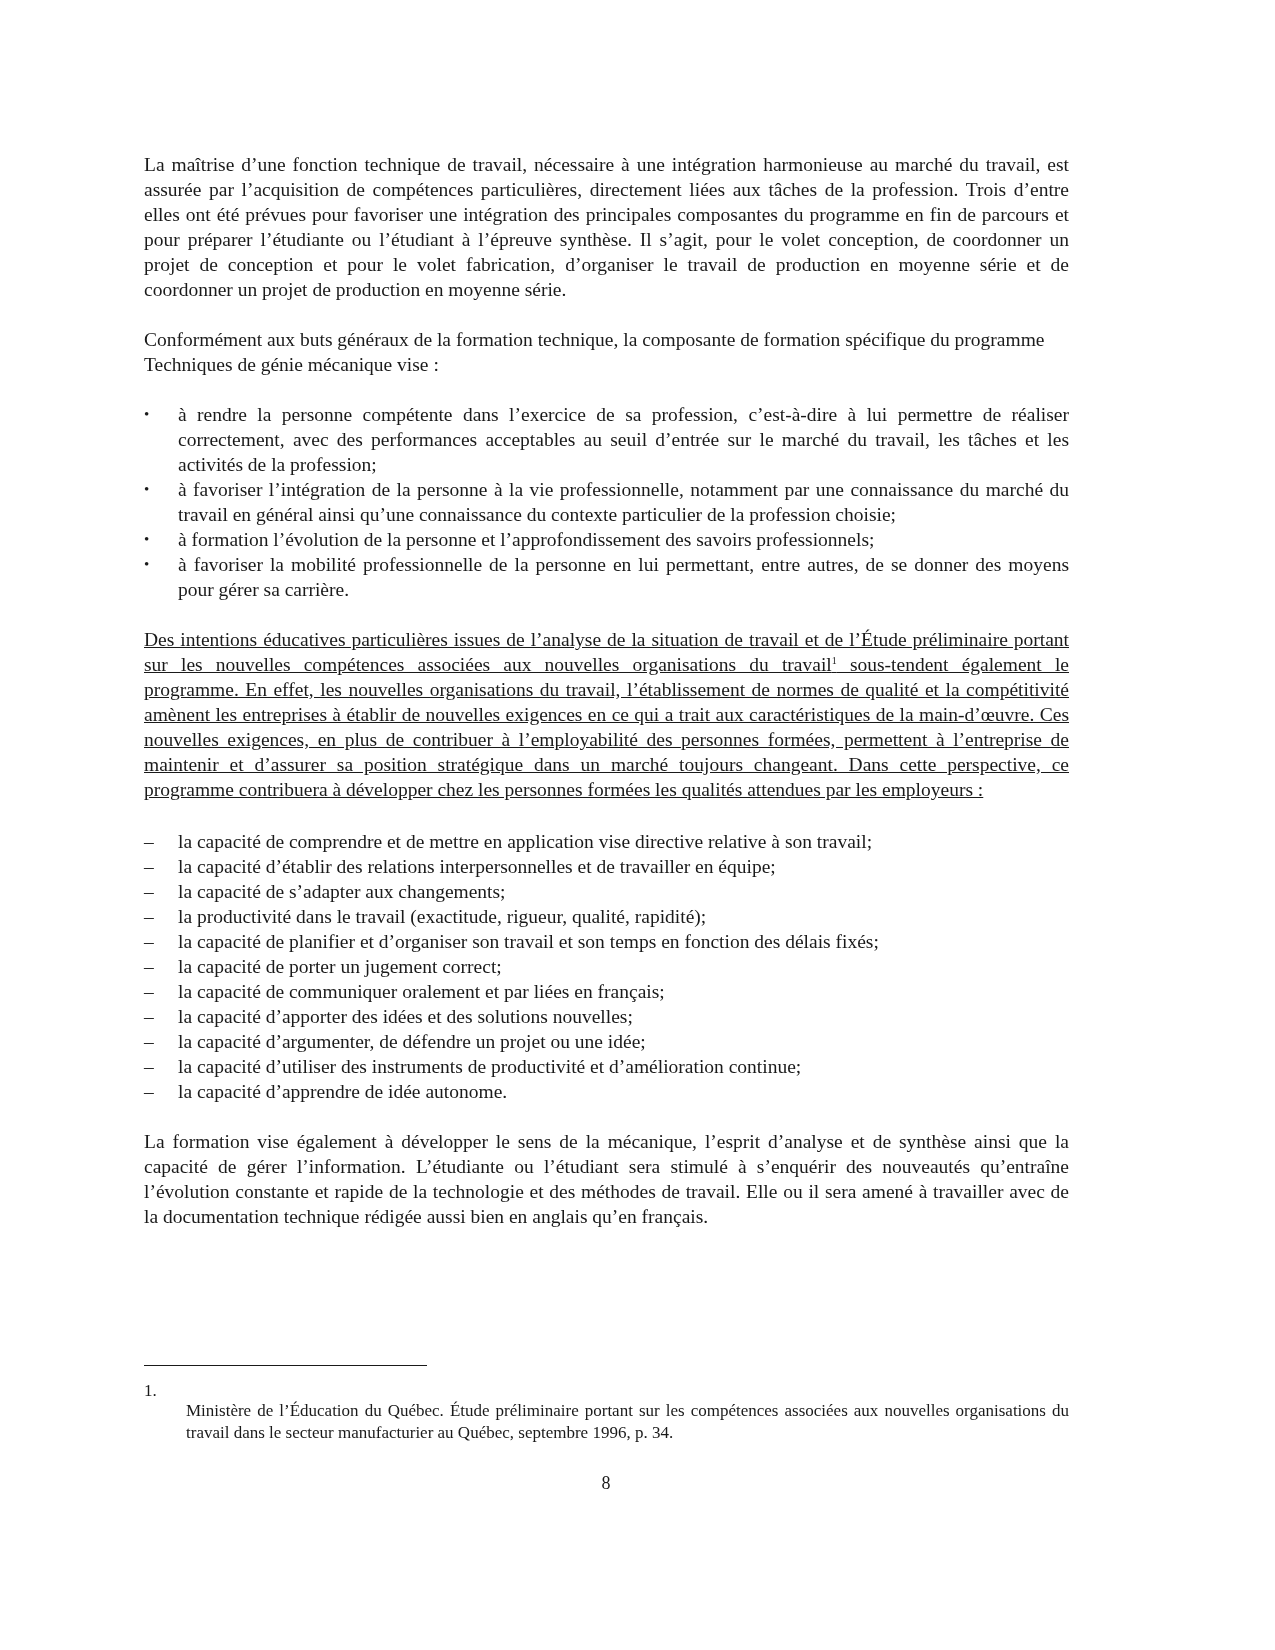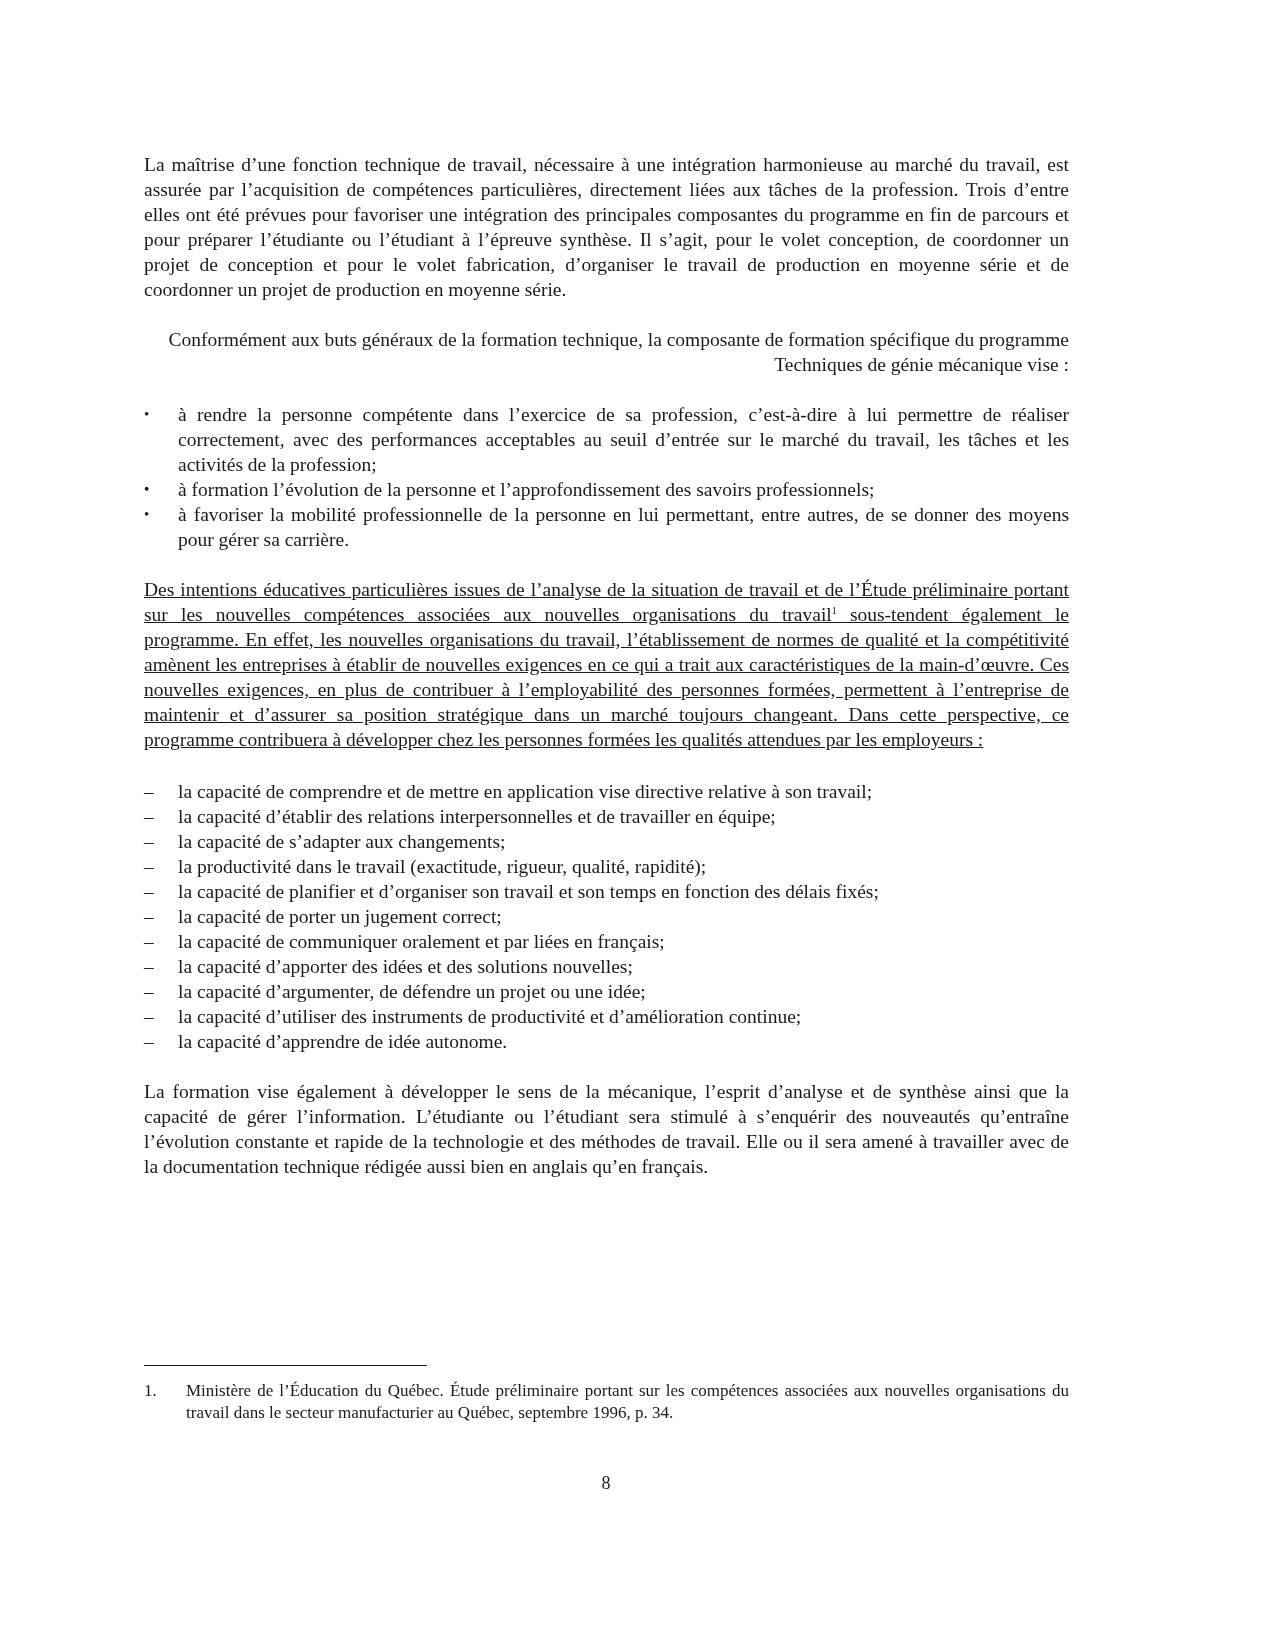--- a/index.html
+++ b/index.html
@@ -4,56 +4,56 @@
   <style>
     html, body { margin: 0; padding: 0; background: #ffffff; }
     body { width: 1275px; height: 1650px; position: relative; overflow: hidden; }
     .page {
       position: absolute; left: 144px; top: 152px; width: 925px;
       font-family: "Liberation Serif", "DejaVu Serif", serif;
       font-size: 19.5px; line-height: 25px; color: #1a1a1a;
     }
     p { margin: 0; text-align: justify; }
     .para1 { margin-bottom: 25px; }
-    .para2 { margin-bottom: 25px; text-align: right; }
+    .para2 { margin-bottom: 25px; text-align: left; }
     ul.bullets { list-style: none; margin: 0 0 25px 0; padding: 0; }
     ul.bullets li { position: relative; padding-left: 34px; text-align: justify; }
     ul.bullets li .marker { position: absolute; left: 0; top: 0; font-size: 15px; }
     .para3 { margin-bottom: 25px; text-decoration: underline; }
     sup { font-size: 10px; line-height: 0; }
     ul.dashes { list-style: none; margin: 27px 0 25px 0; padding: 0; }
     ul.dashes li { position: relative; padding-left: 34px; }
     ul.dashes li .marker { position: absolute; left: 0; top: 0; }
     .footnote-rule {
       position: absolute; left: 144px; top: 1365px; width: 283px; height: 0;
       border-top: 1.5px solid #1a1a1a;
     }
     .footnote {
       position: absolute; left: 144px; top: 1380px; width: 925px;
       font-family: "Liberation Serif", "DejaVu Serif", serif;
       font-size: 17px; line-height: 22px; color: #1a1a1a;
     }
     .footnote .num { position: absolute; left: 0; top: 0; }
-    .footnote .ftext { margin-left: 42px; text-align: justify; }
+    .footnote .ftext { margin-left: 42px; text-align: justify; margin-top: 20px; }
     .page-number {
       position: absolute; left: 0; width: 1212px; top: 1473px; text-align: center;
       font-family: "Liberation Serif", "DejaVu Serif", serif;
       font-size: 18px; color: #1a1a1a;
     }
   </style>
 </head>
 <body>
 
 <div class="page">
   <p class="para1">La maîtrise d’une fonction technique de travail, nécessaire à une intégration harmonieuse au marché du travail, est assurée par l’acquisition de compétences particulières, directement liées aux tâches de la profession. Trois d’entre elles ont été prévues pour favoriser une intégration des principales composantes du programme en fin de parcours et pour préparer l’étudiante ou l’étudiant à l’épreuve synthèse. Il s’agit, pour le volet conception, de coordonner un projet de conception et pour le volet fabrication, d’organiser le travail de production en moyenne série et de coordonner un projet de production en moyenne série.</p>
   <p class="para2">Conformément aux buts généraux de la formation technique, la composante de formation spécifique du programme Techniques de génie mécanique vise :</p>
 
   <ul class="bullets">
     <li><span class="marker">•</span><span>à rendre la personne compétente dans l’exercice de sa profession, c’est-à-dire à lui permettre de réaliser correctement, avec des performances acceptables au seuil d’entrée sur le marché du travail, les tâches et les activités de la profession;</span></li>
-    <li><span class="marker">•</span></li>
+    <li><span class="marker">•</span><span>à favoriser l’intégration de la personne à la vie professionnelle, notamment par une connaissance du marché du travail en général ainsi qu’une connaissance du contexte particulier de la profession choisie;</span></li>
     <li><span class="marker">•</span><span>à formation l’évolution de la personne et l’approfondissement des savoirs professionnels;</span></li>
     <li><span class="marker">•</span><span>à favoriser la mobilité professionnelle de la personne en lui permettant, entre autres, de se donner des moyens pour gérer sa carrière.</span></li>
   </ul>
 
   <p class="para3"><span>Des intentions éducatives particulières issues de l’analyse de la situation de travail et de l’Étude préliminaire portant sur les nouvelles compétences associées aux nouvelles organisations du travail</span><sup>1</sup><span> sous-tendent également le programme. En effet, les nouvelles organisations du travail, l’établissement de normes de qualité et la compétitivité amènent les entreprises à établir de nouvelles exigences en ce qui a trait aux caractéristiques de la main-d’œuvre. Ces nouvelles exigences, en plus de contribuer à l’employabilité des personnes formées, permettent à l’entreprise de maintenir et d’assurer sa position stratégique dans un marché toujours changeant.  Dans cette perspective, ce programme contribuera à développer chez les personnes formées les qualités attendues par les employeurs :</span></p>
 
   <ul class="dashes">
     <li><span class="marker">–</span><span>la capacité de comprendre et de mettre en application vise directive relative à son travail;</span></li>
     <li><span class="marker">–</span><span>la capacité d’établir des relations interpersonnelles et de travailler en équipe;</span></li>
     <li><span class="marker">–</span><span>la capacité de s’adapter aux changements;</span></li>

